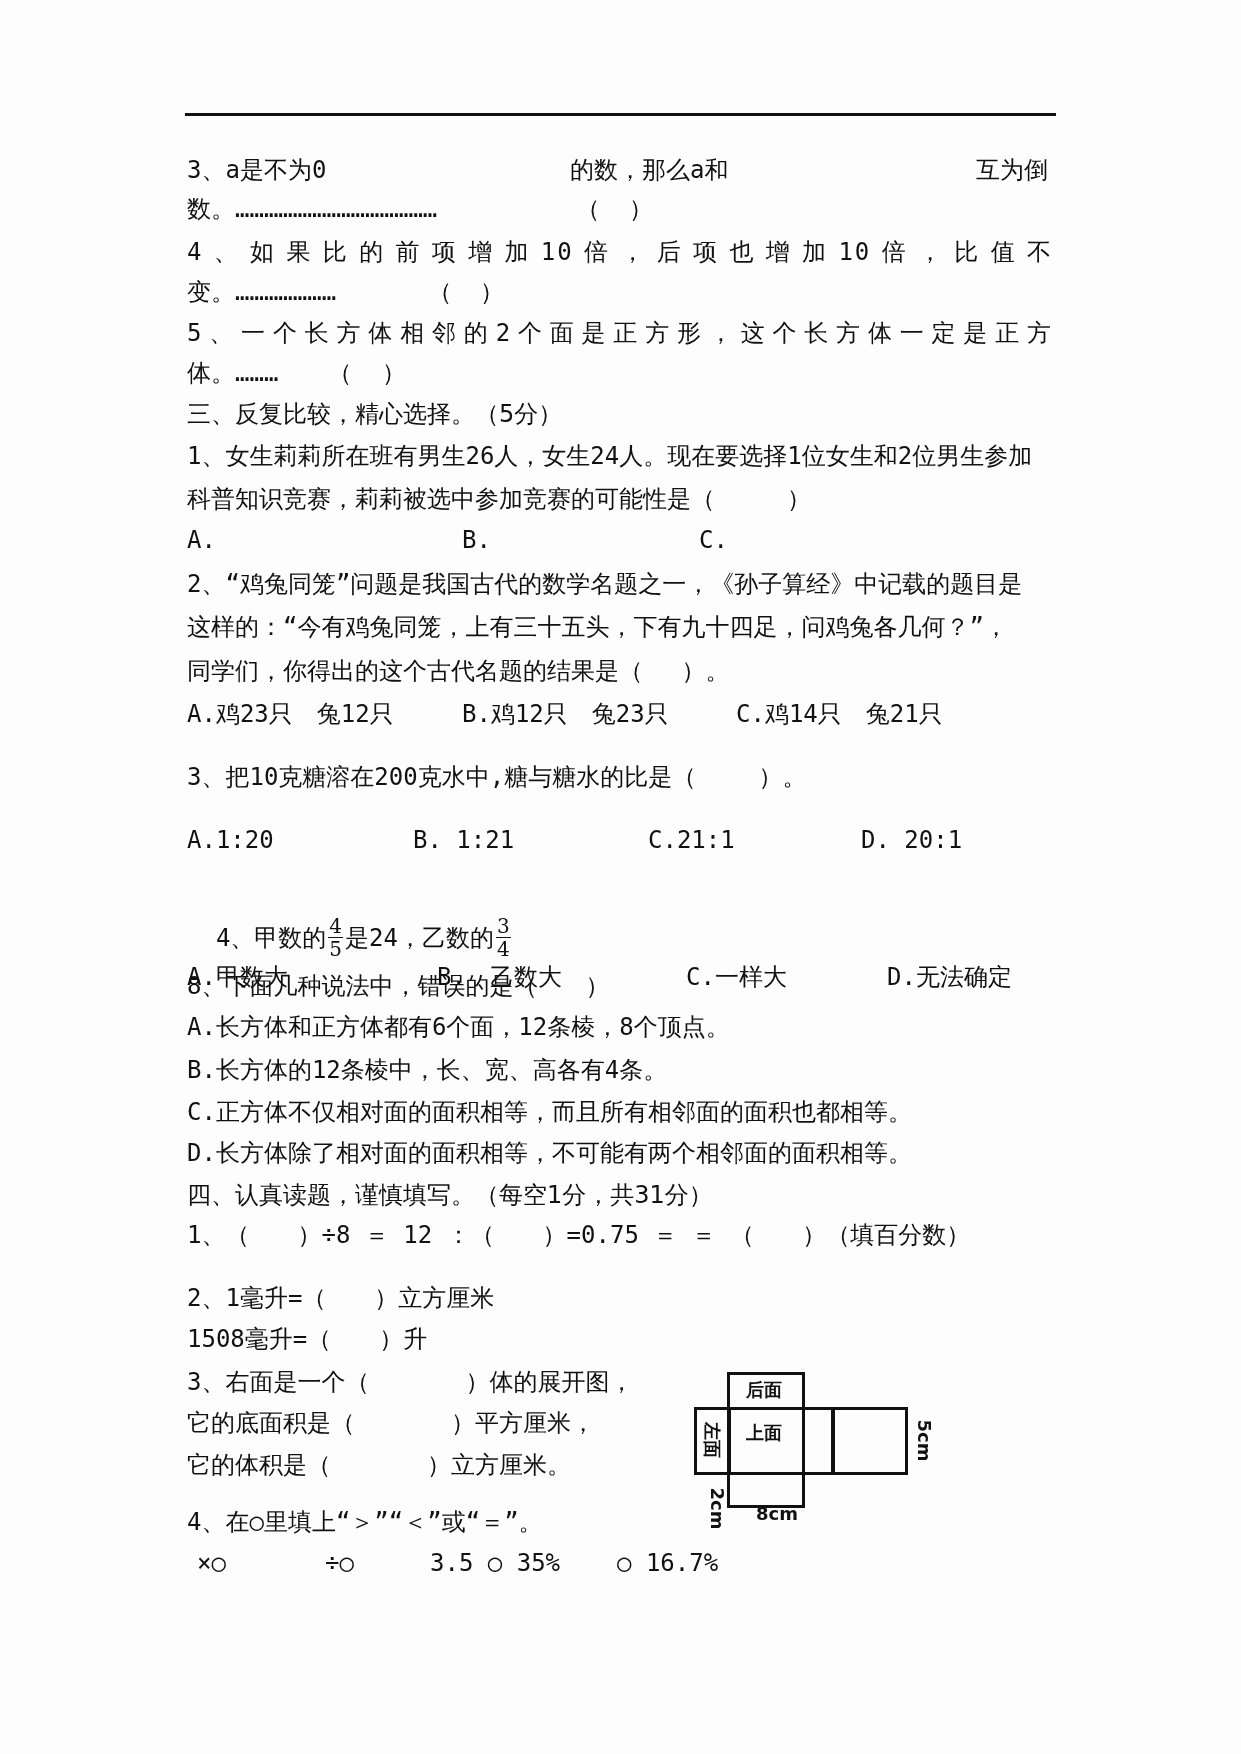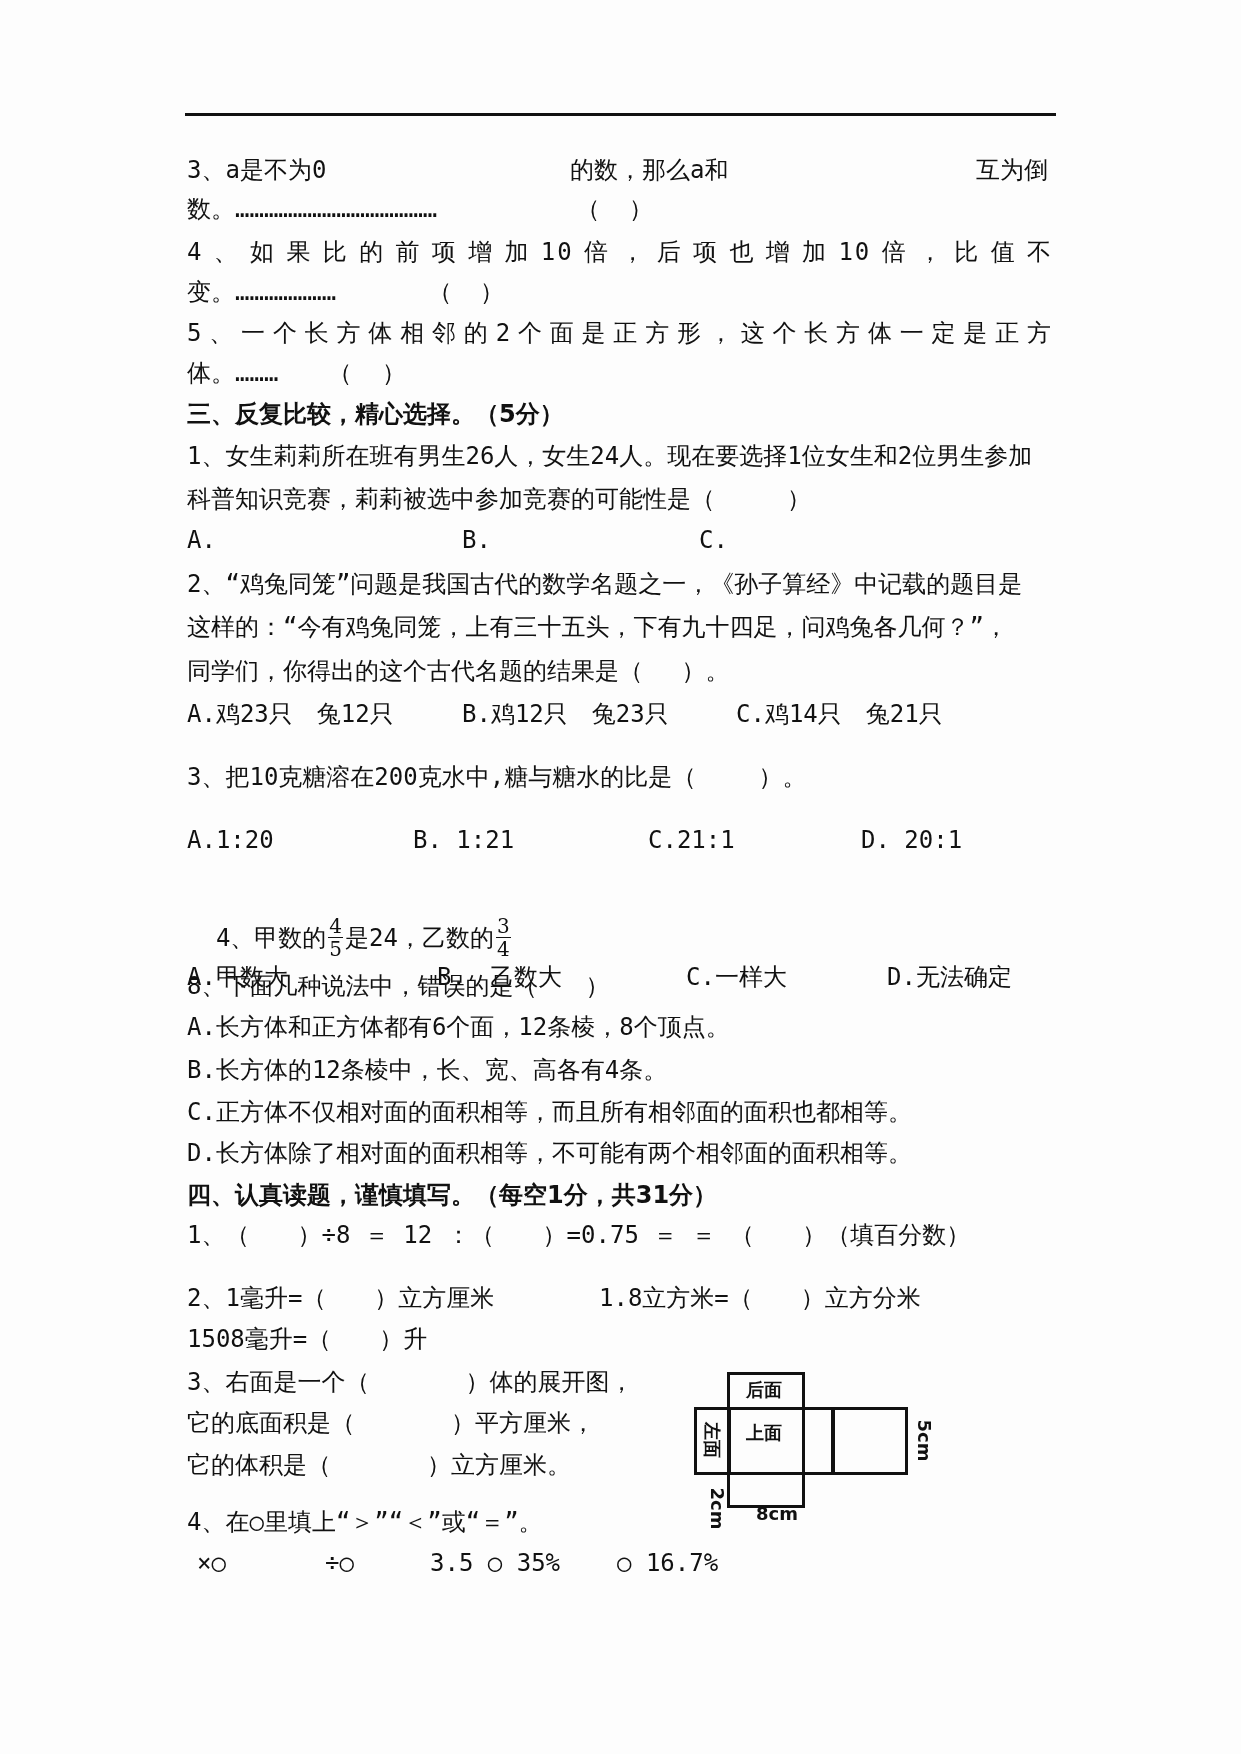--- a/index.html
+++ b/index.html
@@ -2,21 +2,21 @@
 <html><head>
 <meta charset="utf-8">
 <style>
   html, body { margin: 0; padding: 0; background: #fdfdfd; }
   body { width: 1241px; height: 1754px; position: relative; overflow: hidden;
          font-family: "DejaVu Sans Mono", "DejaVu Sans", monospace; color: #111; }
   .rule { position: absolute; left: 185px; top: 113px; width: 871px; height: 3px; background: #111; }
   .line { position: absolute; left: 187px; height: 32px; line-height: 32px; font-size: 24px; white-space: pre; }
   .seg { position: absolute; top: 0; white-space: pre; }
   .just { width: 866px; text-align: justify; text-align-last: justify; letter-spacing: 2px; }
-  .bold { font-weight: bold; font-family: "DejaVu Sans", sans-serif; text-align: center; }
+  .bold { font-weight: normal; font-family: "DejaVu Sans", sans-serif; text-align: center; }
   .frac { display: inline-block; vertical-align: middle; text-align: center; font-family: "DejaVu Serif", serif;
           font-size: 20px; line-height: 22px; margin: 0 2px; position: relative; top: -2px; }
   .frac .num { display: block; border-bottom: 1.5px solid #111; padding: 0 1px; }
   .frac .den { display: block; }
   .net { position: absolute; left: 0; top: 0; }
   .box { position: absolute; border: 3px solid #111; box-sizing: border-box; }
   .netlabel { position: absolute; font-family: "DejaVu Sans", sans-serif; font-weight: bold; font-size: 18px; color: #111; white-space: nowrap; }
   .rot { transform: rotate(90deg); transform-origin: center center; }
 </style>
 </head>
@@ -90,21 +90,20 @@
 <div class="line" style="top:1011px;">A.长方体和正方体都有6个面，12条棱，8个顶点。</div>
 <div class="line" style="top:1054px;">B.长方体的12条棱中，长、宽、高各有4条。</div>
 <div class="line" style="top:1096px;">C.正方体不仅相对面的面积相等，而且所有相邻面的面积也都相等。</div>
 <div class="line" style="top:1137px;">D.长方体除了相对面的面积相等，不可能有两个相邻面的面积相等。</div>
 
 <div class="line bold" style="top:1179px;">四、认真读题，谨慎填写。（每空1分，共31分）</div>
 <div class="line" style="top:1219px;">1、（　　）÷8 ＝ 12 ：（　　）=0.75 ＝ ＝ （　　）（填百分数）</div>
 
 <div class="line" style="top:1282px; width:866px;">
   <span class="seg" style="left:0">2、1毫升=（　　）立方厘米</span>
-  <span class="seg" style="left:412px">1.8立方米=（　　）立方分米</span>
 </div>
 <div class="line" style="top:1323px; width:866px;">
   <span class="seg" style="left:0">1508毫升=（　　）升</span>
 </div>
 
 <div class="line" style="top:1366px;">3、右面是一个（　　　　）体的展开图，</div>
 <div class="line" style="top:1407px;">它的底面积是（　　　　）平方厘米，</div>
 <div class="line" style="top:1449px;">它的体积是（　　　　）立方厘米。</div>
 
 <div class="net">

